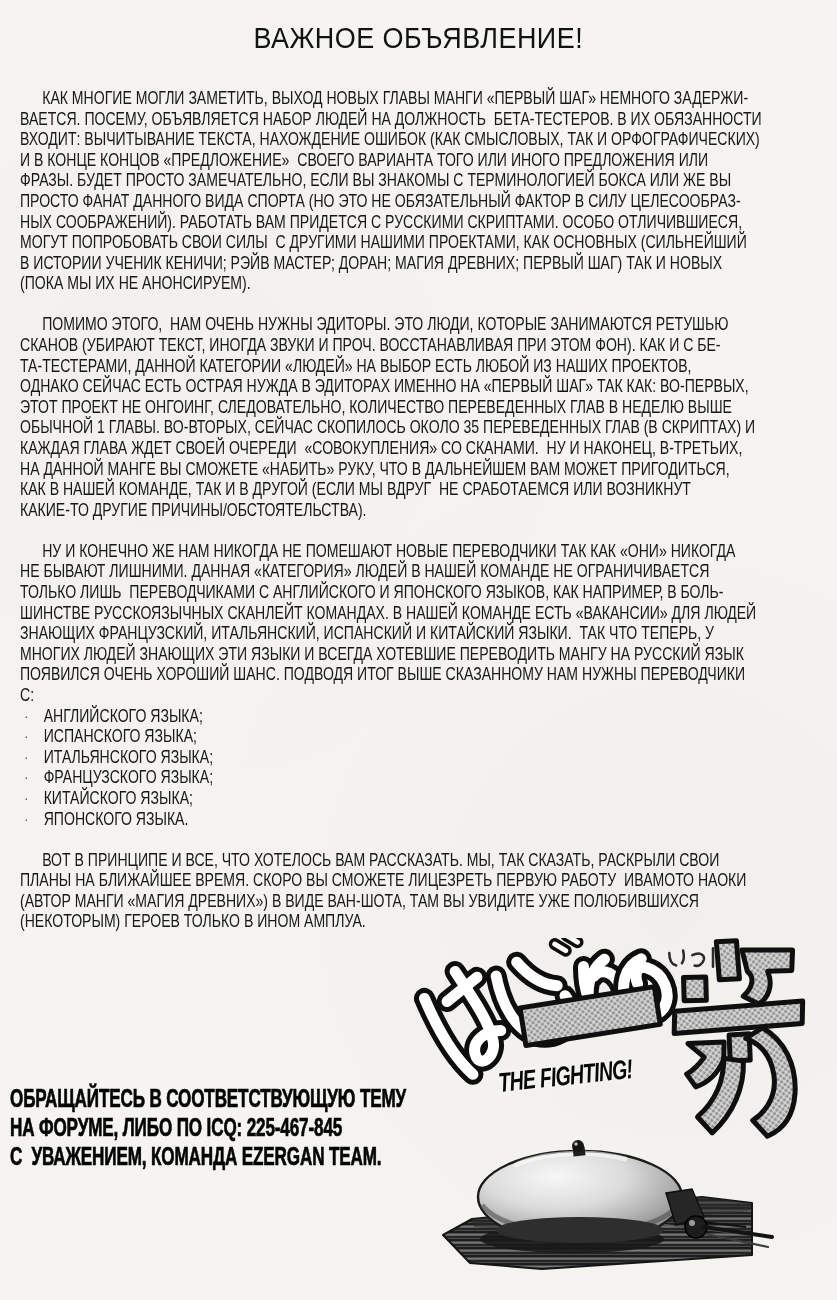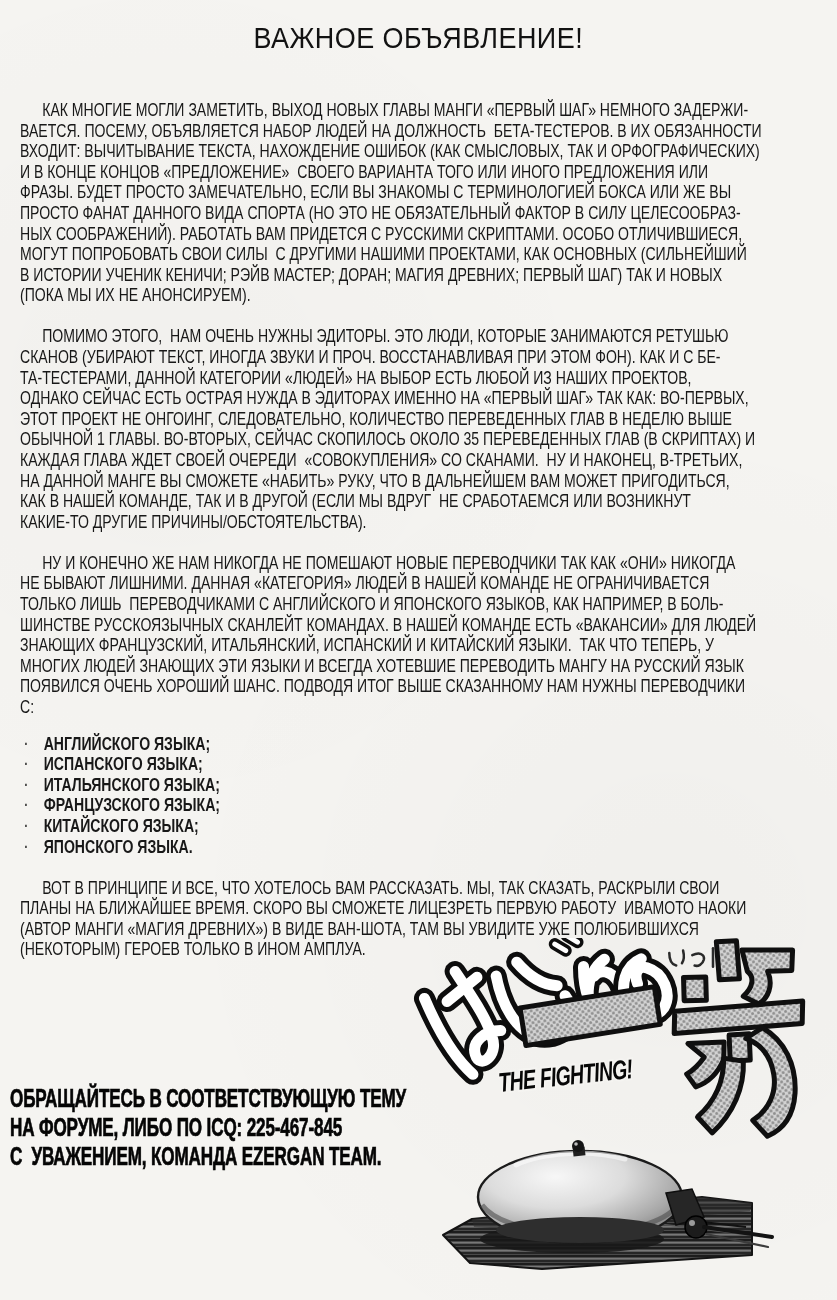--- a/index.html
+++ b/index.html
@@ -15,30 +15,30 @@
     background:
       radial-gradient(circle at 20% 30%, rgba(0,0,0,0.015), transparent 40%),
       radial-gradient(circle at 80% 70%, rgba(0,0,0,0.02), transparent 45%);
   }
   .title-wrap{position:absolute;top:22px;left:0;width:837px;text-align:center;}
   .title-wrap h1{
     margin:0;font-size:29px;font-weight:400;letter-spacing:0.5px;color:#121212;
     display:inline-block;transform:scaleX(0.93);transform-origin:center top;
     white-space:pre;
   }
-  .text-col{position:absolute;top:100px;left:20px;width:805px;}
+  .text-col{position:absolute;top:88px;left:20px;width:805px;}
   .para{margin:0 0 20.5px 0;}
-  .para.tight{margin-bottom:16px;}
+  .para.tight{margin-bottom:0;}
   .t-line{
     font-size:19px;line-height:20.6px;white-space:pre;
     transform:scaleX(0.74);transform-origin:0 50%;
     letter-spacing:0px;color:#181818;
   }
   .t-line.indent{padding-left:30px;}
-  ul.lang-list{list-style:none;margin:0 0 20.5px 0;padding:0;font-weight:bold;}
+  ul.lang-list{list-style:none;margin:0 0 20.5px 0;padding:0;}
   ul.lang-list li{
     font-size:19px;line-height:20.6px;white-space:pre;
     transform:scaleX(0.74);transform-origin:0 50%;color:#181818;
   }
   ul.lang-list .bullet{
     display:inline-block;width:26px;padding-left:6px;
     font-size:14px;vertical-align:1px;color:#222;
   }
   .footer{position:absolute;left:10px;top:1084px;}
   .footer .t-line{

